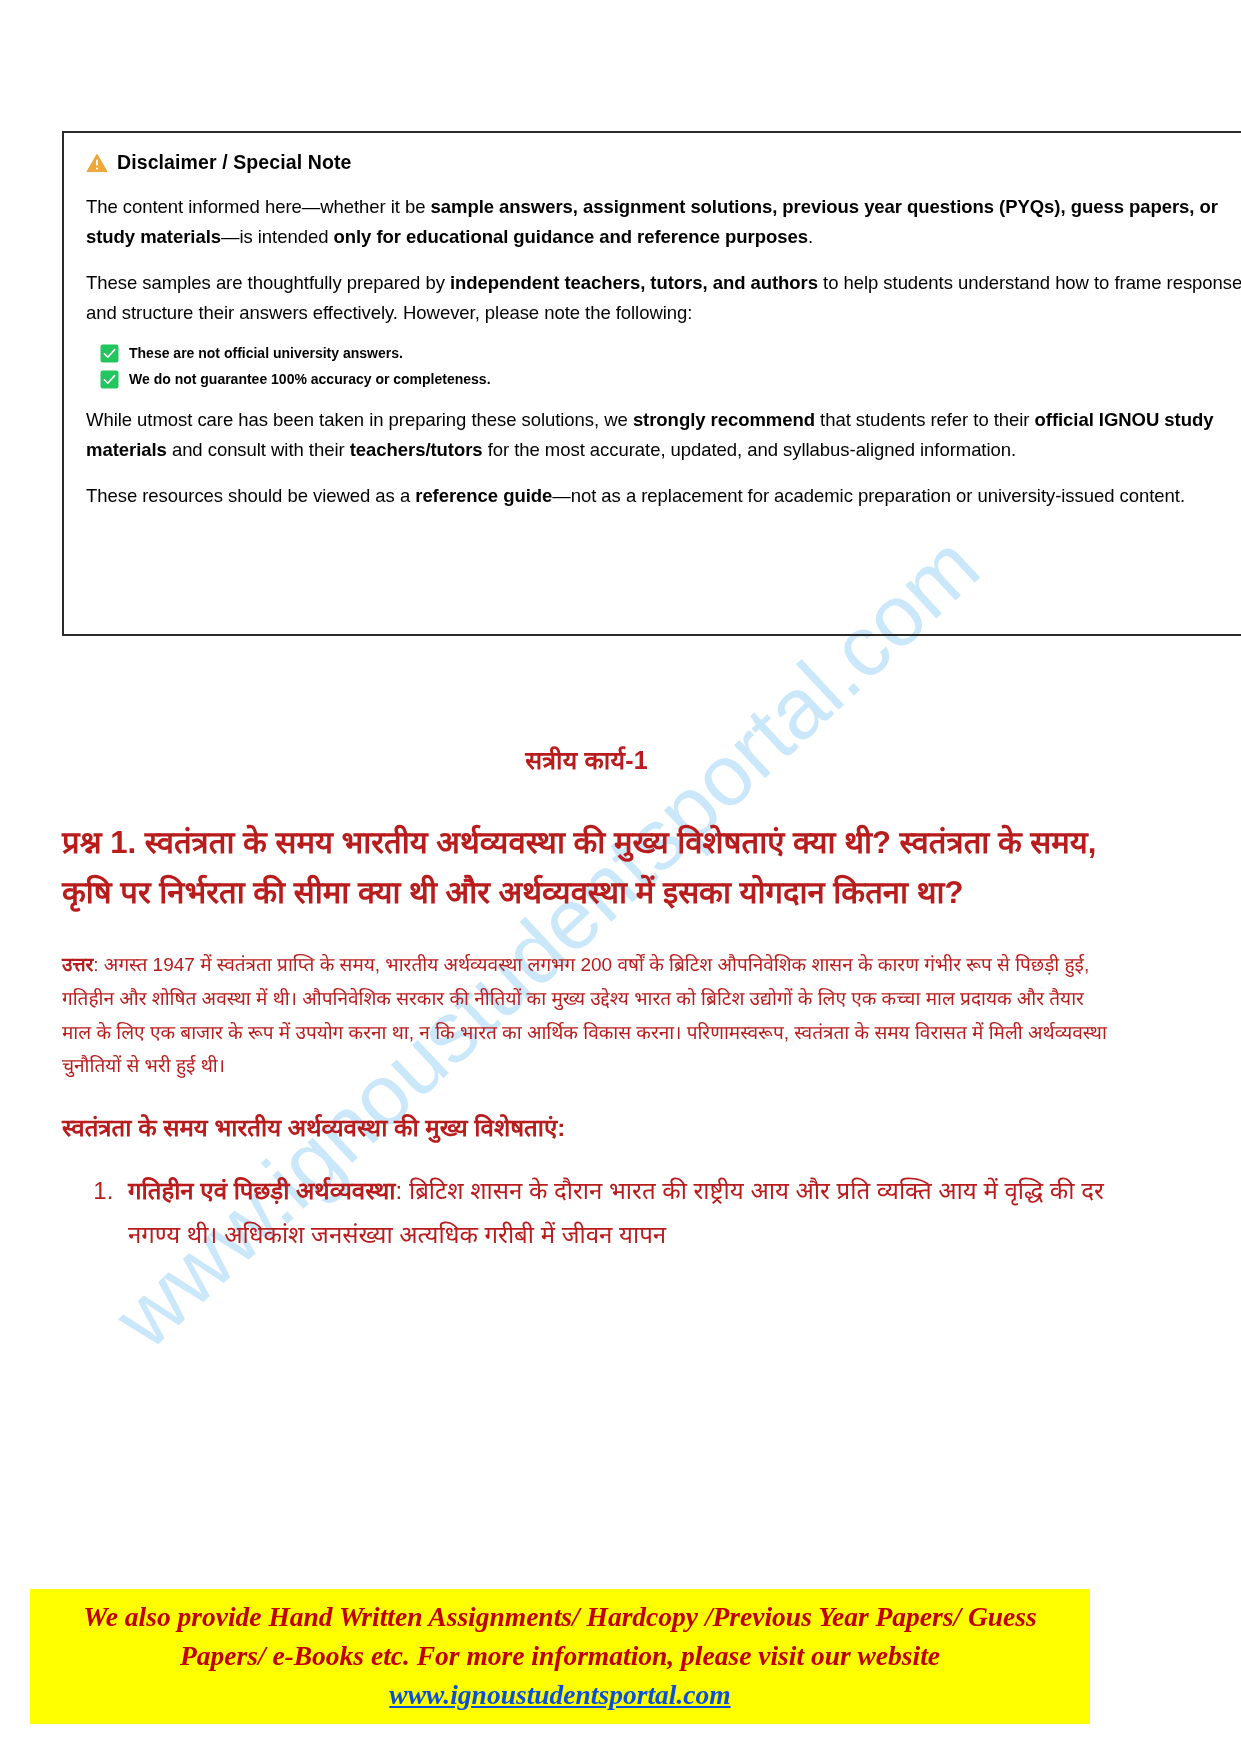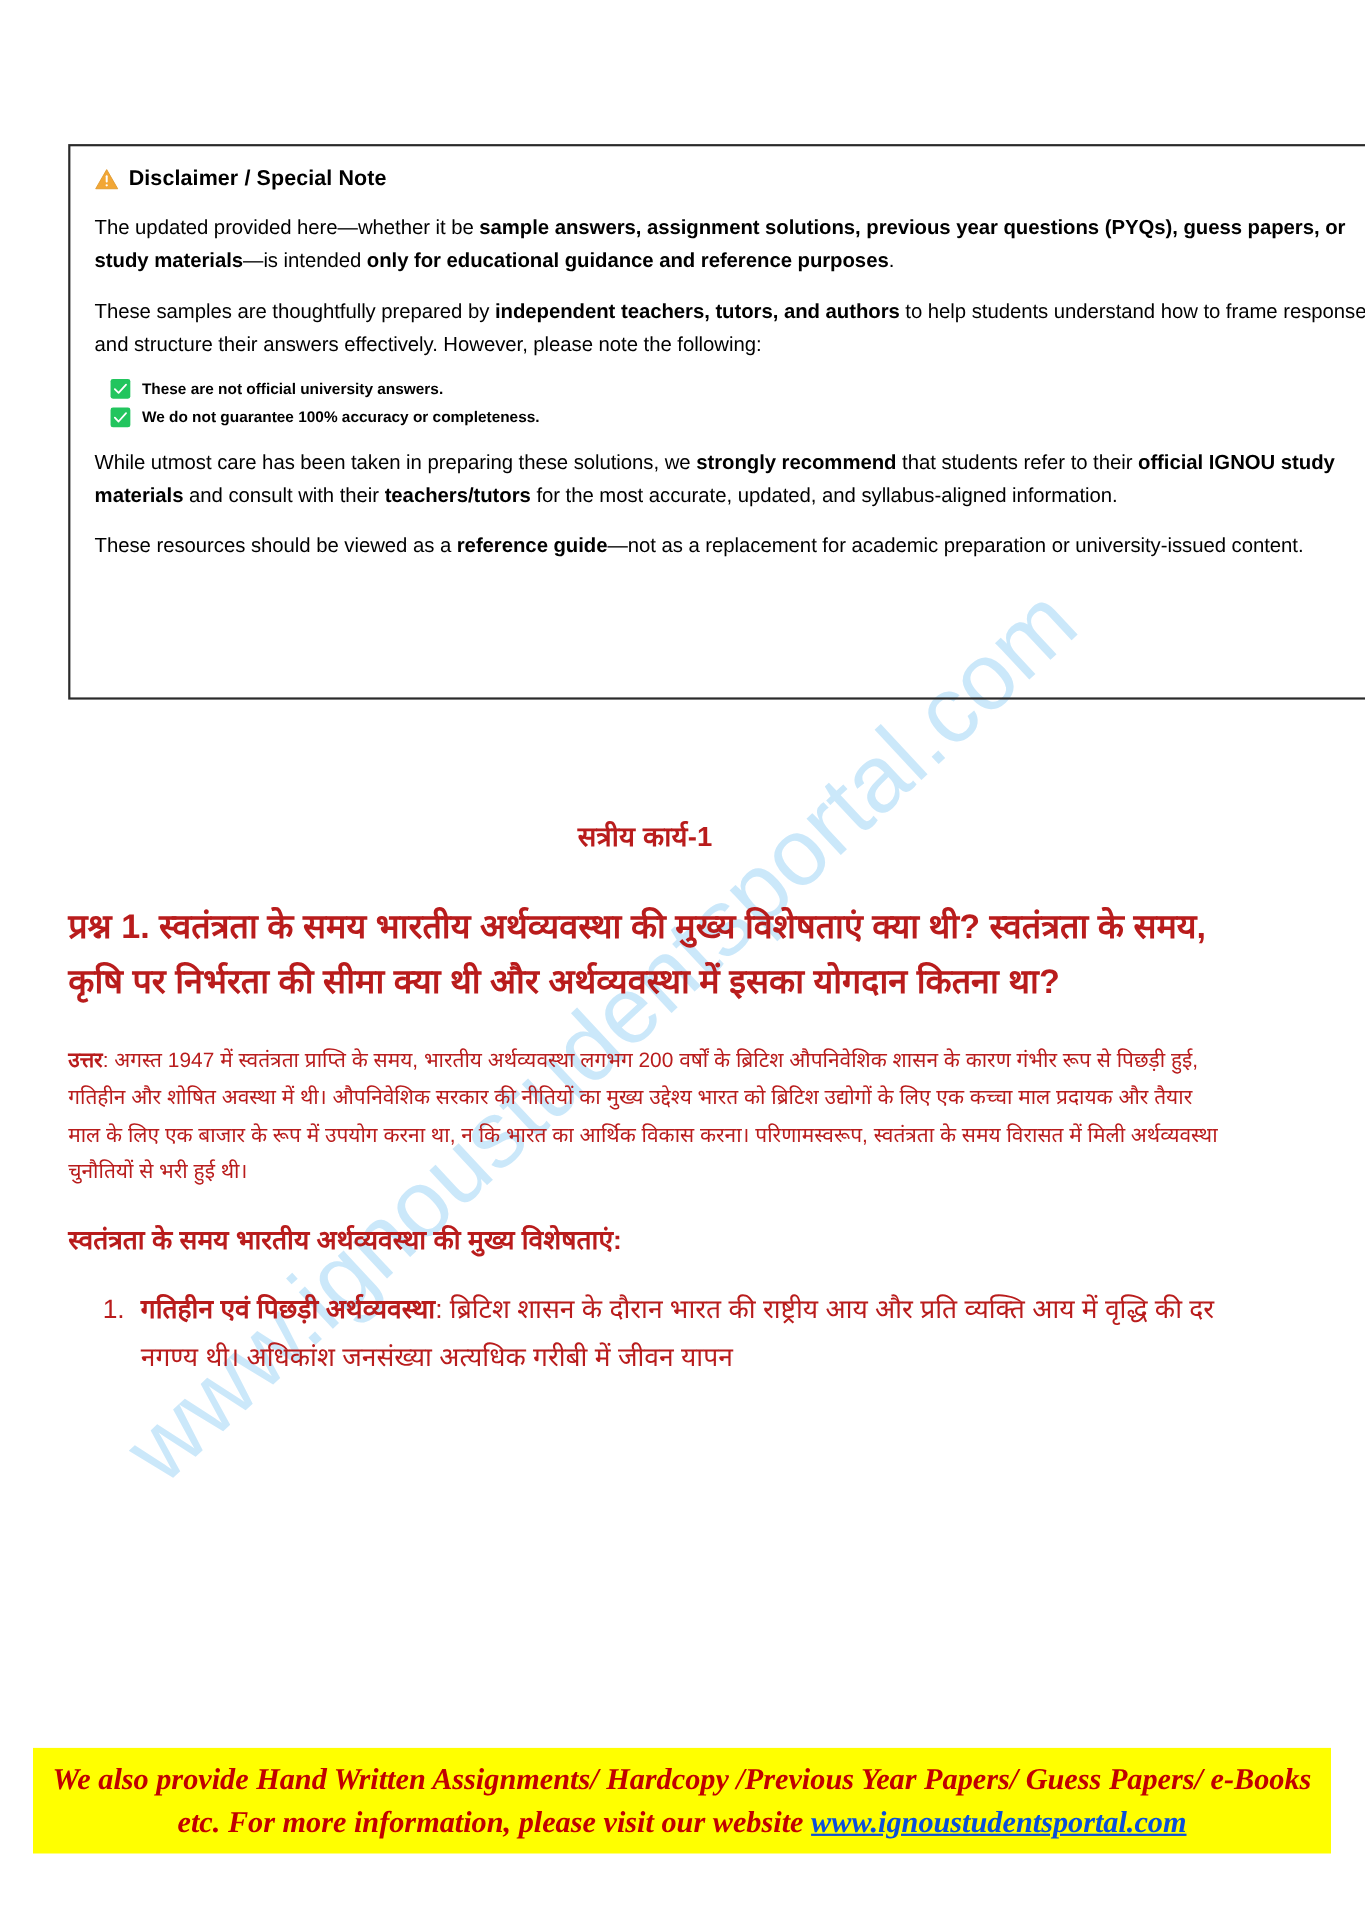--- a/index.html
+++ b/index.html
@@ -165,21 +165,21 @@
   #feature-list li {
     padding-left: 8px;
   }
   #feature-list li b { font-weight: bold; }
 
   
   #footer-banner {
     position: absolute;
     left: 30px;
     top: 1589px;
-    width: 1180px;
+    width: 1060px;
     min-height: 92px;
     background: #ffff00;
     box-sizing: border-box;
     padding: 8px 14px 10px 14px;
     text-align: center;
     z-index: 10;
   }
   #footer-text {
     font-family: "Liberation Serif", serif;
     font-style: italic;
@@ -207,21 +207,21 @@
 
     <div id="disclaimer-title-row">
       <svg class="warn-icon" viewBox="0 0 22 20">
         <path d="M11 1.2 L21 18.6 L1 18.6 Z" fill="#f2a736" stroke="#e09a2c" stroke-width="0.8" stroke-linejoin="round"></path>
         <rect x="10.1" y="6.4" width="1.8" height="6.4" rx="0.8" fill="#ffffff"></rect>
         <circle cx="11" cy="15.5" r="1.05" fill="#ffffff"></circle>
       </svg>
       <span id="disclaimer-title">Disclaimer / Special Note</span>
     </div>
 
-    <p class="disc-para"><span>The updated provided here—whether it be </span><b>sample answers, assignment solutions, previous year questions (PYQs), guess papers, or study materials</b><span>—is intended </span><b>only for educational guidance and reference purposes</b><span>.</span></p>
+    <p class="disc-para"><span>The content informed here—whether it be </span><b>sample answers, assignment solutions, previous year questions (PYQs), guess papers, or study materials</b><span>—is intended </span><b>only for educational guidance and reference purposes</b><span>.</span></p>
 
     <p class="disc-para"><span>These samples are thoughtfully prepared by </span><b>independent teachers, tutors, and authors</b><span> to help students understand how to frame responses and structure their answers effectively. However, please note the following:</span></p>
 
     <ul id="check-list">
       <li>
         <svg class="check-box" viewBox="0 0 19 19">
           <rect x="0.5" y="0.5" width="18" height="18" rx="2.2" fill="#22c55e"></rect>
           <path d="M4.4 9.7 L7.8 13.2 L14.6 5.6" fill="none" stroke="#ffffff" stroke-width="1.6" stroke-linecap="round" stroke-linejoin="round"></path>
         </svg>
         <span>These are not official university answers.</span>

